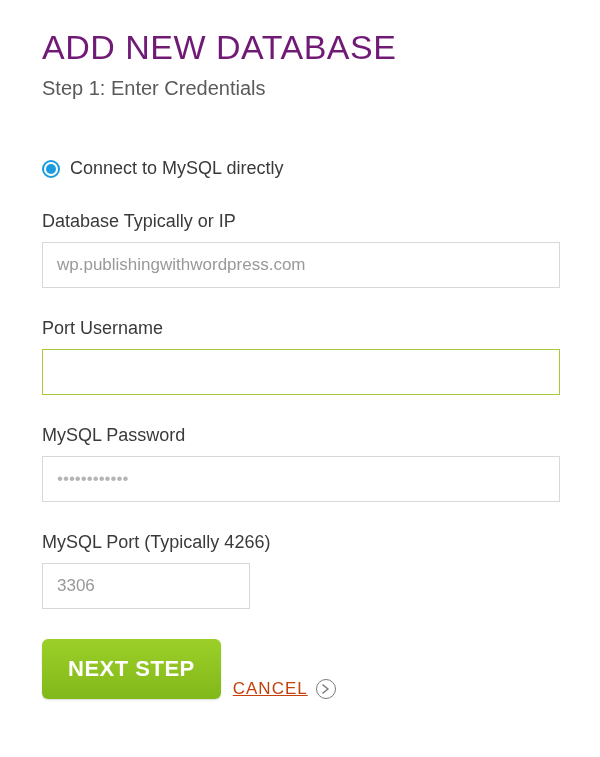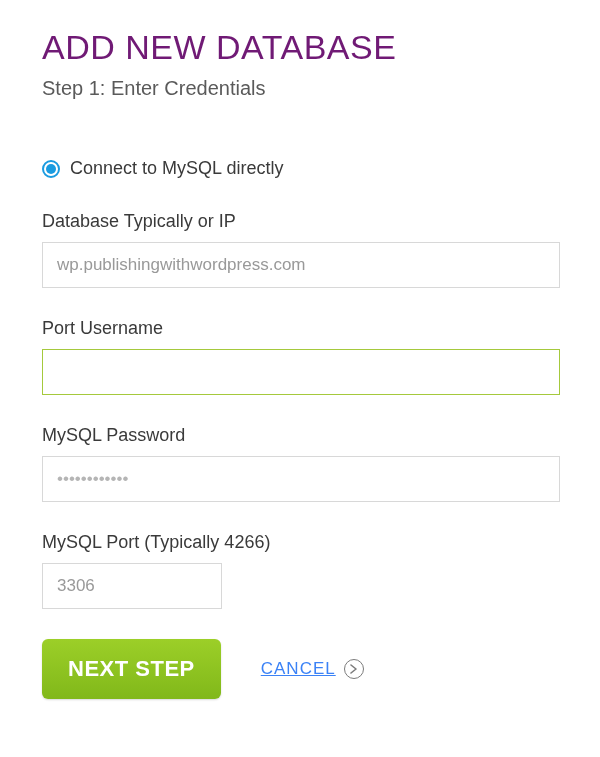--- a/index.html
+++ b/index.html
@@ -75,29 +75,29 @@
       background: #fff;
       padding: 0 14px;
       font-size: 17px;
       color: #999;
       outline: none;
     }
     .form-input.focused {
       border-color: #a5c93c;
     }
     .form-input.narrow {
-      width: 180px;
+      width: 208px;
     }
     .form-input::placeholder {
       color: #b5b5b5;
     }
     .action-row {
       display: flex;
-      align-items: center;
-      gap: 40px;
+      align-items: flex-end;
+      gap: 12px;
       margin-top: 20px;
     }
     .next-button {
       background: #8fc31f;
       background: linear-gradient(to bottom, #9ccf28, #81b81a);
       color: #fff;
       border: none;
       border-radius: 6px;
       height: 60px;
       padding: 0 26px;
@@ -108,21 +108,21 @@
       box-shadow: 0 1px 2px rgba(0,0,0,0.15);
     }
     .cancel-link {
       display: flex;
       align-items: center;
       gap: 8px;
       cursor: pointer;
     }
     .cancel-text {
       font-size: 17px;
-      color: #3b82f6;
+      color: #c2410c;
       text-decoration: underline;
       letter-spacing: 1px;
     }
     .cancel-arrow {
       width: 20px;
       height: 20px;
       border: 1.5px solid #7b7b7b;
       border-radius: 50%;
       display: flex;
       align-items: center;

